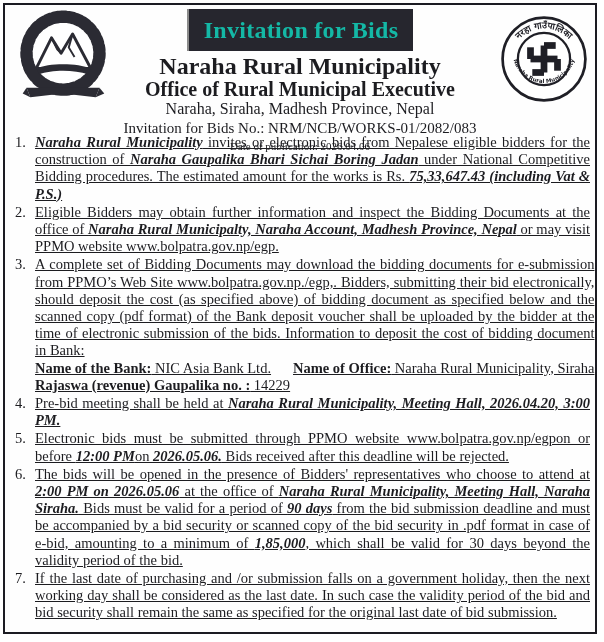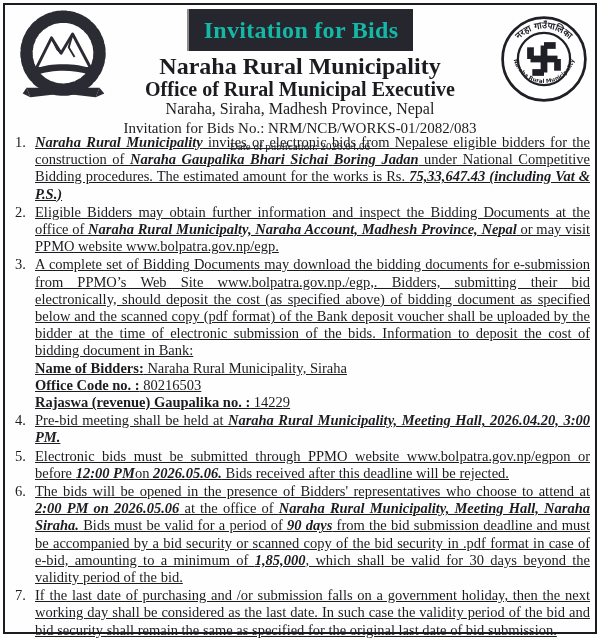--- a/index.html
+++ b/index.html
@@ -91,24 +91,24 @@
         <div class="txt"><span class="seg-bi">Naraha Rural Municipality</span><span> invites or electronic bids from Nepalese eligible bidders for the construction of </span><span class="seg-bi">Naraha Gaupalika Bhari Sichai Boring Jadan</span><span> under National Competitive Bidding procedures. The estimated amount for the works is Rs. </span><span class="seg-bi">75,33,647.43 (including Vat &amp; P.S.)</span></div>
       </div>
       <div class="li">
         <div class="num">2.</div>
         <div class="txt"><span>Eligible Bidders may obtain further information and inspect the Bidding Documents at the office of </span><span class="seg-bi">Naraha Rural Municipalty, Naraha Account, Madhesh Province, Nepal</span><span> or may visit PPMO website www.bolpatra.gov.np/egp.</span></div>
       </div>
       <div class="li">
         <div class="num">3.</div>
         <div class="txt"><span>A complete set of Bidding Documents may download the bidding documents for e-submission from PPMO’s Web Site www.bolpatra.gov.np./egp,. Bidders, submitting their bid electronically, should deposit the cost (as specified above) of bidding document as specified below and the scanned copy (pdf format) of the Bank deposit voucher shall be uploaded by the bidder at the time of electronic submission of the bids. Information to deposit the cost of bidding document in Bank:</span><div class="bank">
             <div class="bank-row">
-              <span class="bank-cell c2"><span class="bank-label">Name of Bidders:</span><span> Naraha Rural Municipality, Siraha</span></span>
+              <span class="bank-cell c1"><span class="bank-label">Name of the Bank:</span><span> NIC Asia Bank Ltd.</span></span>
+              <span class="bank-cell c2"><span class="bank-label">Name of Office:</span><span> Naraha Rural Municipality, Siraha</span></span>
             </div>
             <div class="bank-row">
-              <span class="bank-cell c1"><span class="bank-label">Office Code no. :</span><span> 80216503</span></span>
             </div>
             <div class="bank-row">
               <span class="bank-cell full"><span class="bank-label">Rajaswa (revenue) Gaupalika no. :</span><span> 14229</span></span>
             </div>
           </div></div>
       </div>
       <div class="li">
         <div class="num">4.</div>
         <div class="txt"><span>Pre-bid meeting shall be held at </span><span class="seg-bi">Naraha Rural Municipality, Meeting Hall, 2026.04.20, 3:00 PM.</span></div>
       </div>

